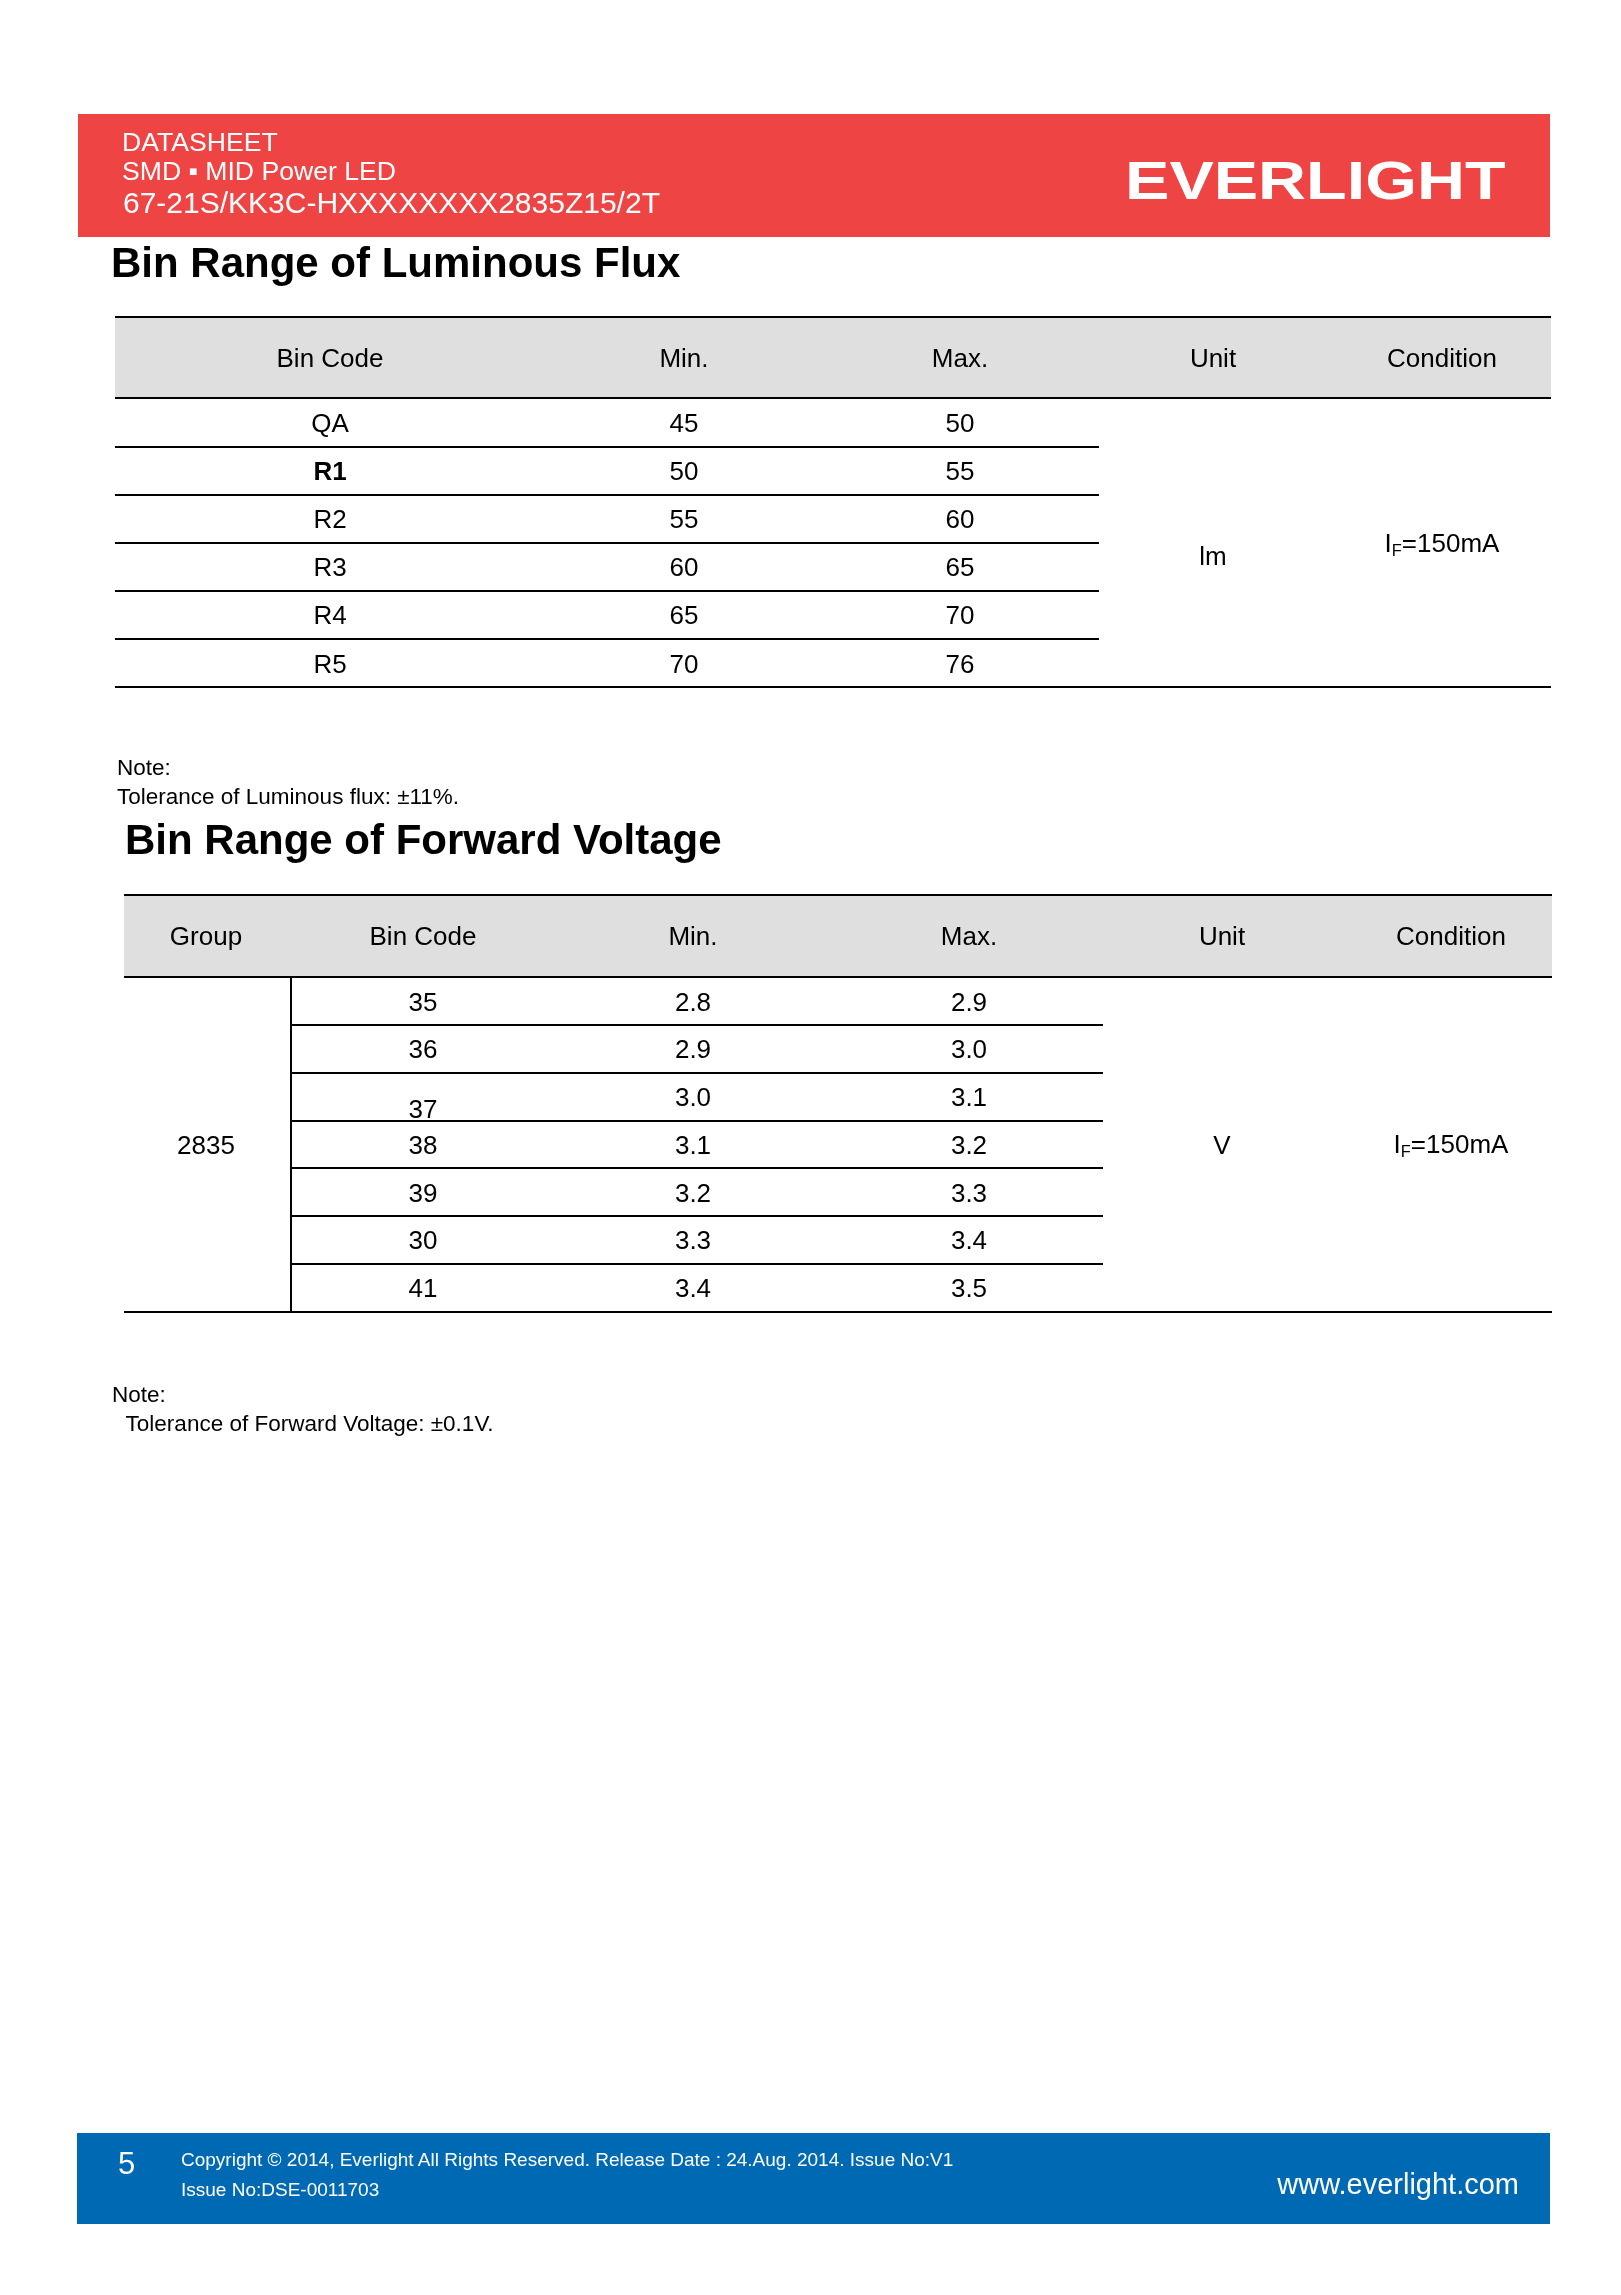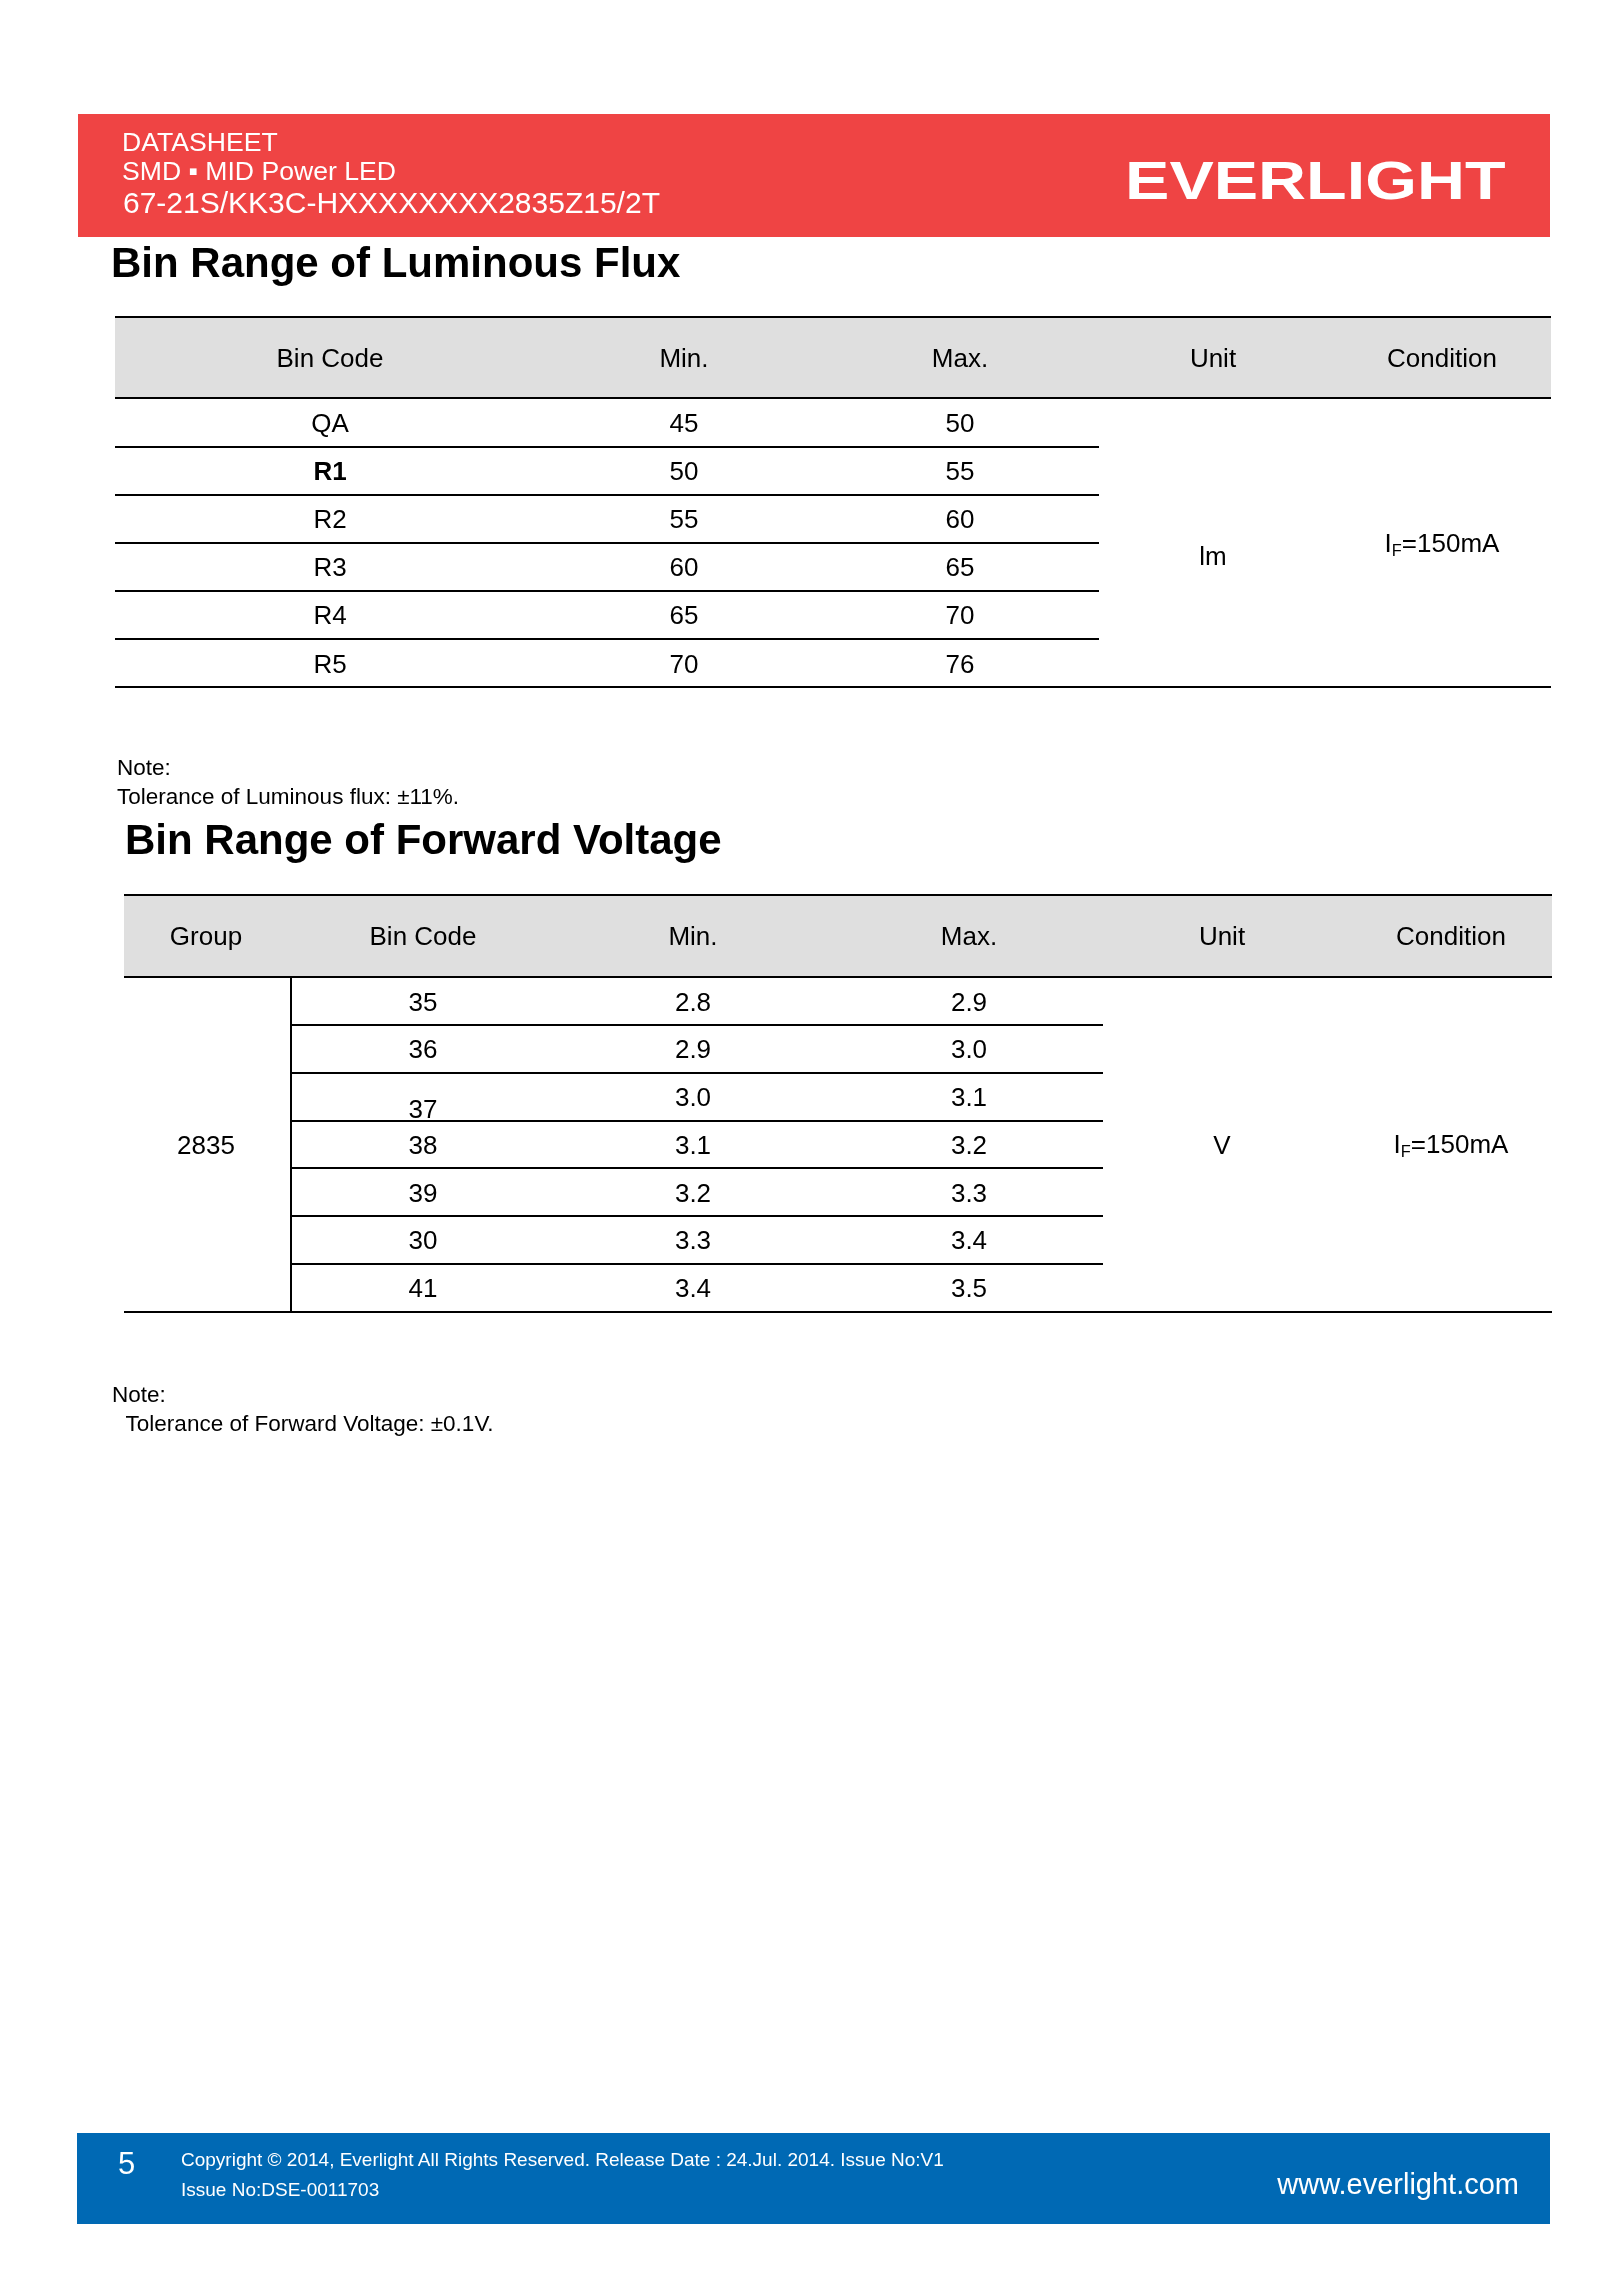--- a/index.html
+++ b/index.html
@@ -147,18 +147,18 @@
 </div>
 
 <div class="abs note note2">
   <div>Note:</div>
   <div class="note-body">Tolerance of Forward Voltage: ±0.1V.</div>
 </div>
 
 <div class="abs footer">
   <div class="page-num">5</div>
   <div class="copy">
-    <div>Copyright © 2014, Everlight All Rights Reserved. Release Date : 24.Jul. 2014. Issue No:V1</div>
+    <div>Copyright © 2014, Everlight All Rights Reserved. Release Date : 24.Aug. 2014. Issue No:V1</div>
     <div>Issue No:DSE-0011703</div>
   </div>
   <div class="url">www.everlight.com</div>
 </div>
 
 
 </body></html>

